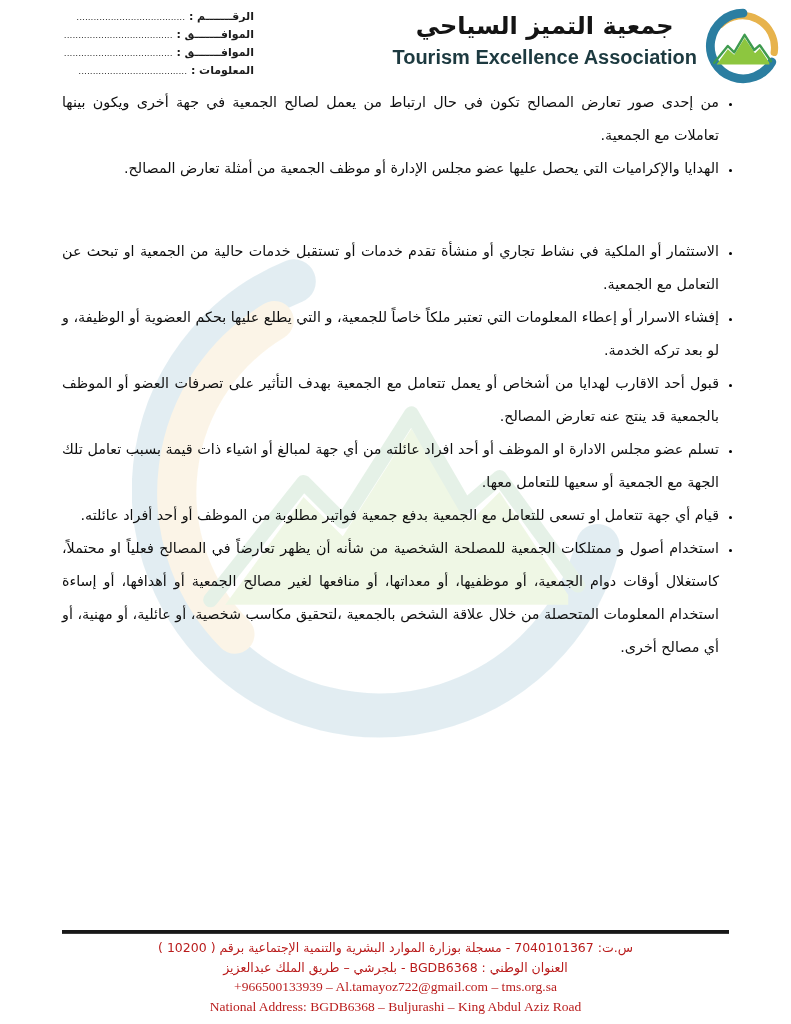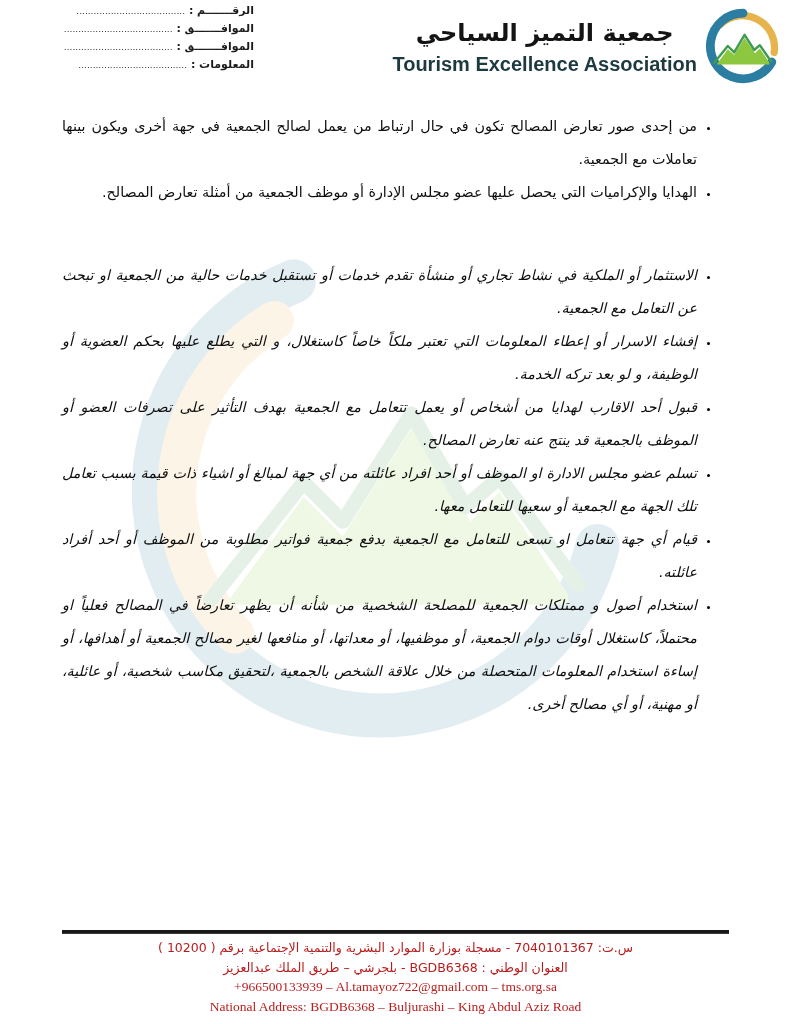--- a/index.html
+++ b/index.html
@@ -4,52 +4,52 @@
 <style>
   html,body { margin:0; padding:0; background:#e8e8e8; }
   .page {
     position:relative; width:791px; height:1024px; margin:0 auto;
     background:#ffffff; overflow:hidden;
     font-family:"DejaVu Sans", sans-serif; color:#111;
   }
 
   
   .header-fields {
-    position:absolute; top:2px; right:537px; left:40px;
+    position:absolute; top:8px; right:537px; left:40px;
     direction:rtl; font-size:11px; font-weight:bold; color:#1c1c1c;
   }
   .field-row { line-height:17px; white-space:nowrap; overflow:hidden; }
   .field-row .dots { font-weight:normal; color:#2a2a2a; letter-spacing:1px; font-size:9px; }
 
   .brand {
     position:absolute; top:6px; right:8px;
-    display:flex; align-items:center;
+    display:flex; 
   }
   .brand-text { text-align:center; margin-right:6px; padding-bottom:4px; }
   .org-ar { font-size:24px; font-weight:bold; color:#141414; line-height:40px; white-space:nowrap; }
   .org-en { font-family:"Liberation Sans", sans-serif; font-size:20px; font-weight:bold;
             color:#1d3a40; line-height:22px; white-space:nowrap; }
   .logo-svg { width:80px; height:80px; display:block; }
 
   
   .watermark {
     position:absolute; left:132px; top:252px; width:500px; height:490px;
     opacity:0.13; pointer-events:none;
   }
 
   
   .body-text {
-    position:absolute; top:86px; right:72px; left:62px;
+    position:absolute; top:86px; right:50px; left:62px;
     direction:rtl; text-align:justify;
-    font-size:14.3px; line-height:33px; color:#0e0e0e;margin-top:24px;
+    font-size:14.3px; line-height:33px; color:#0e0e0e;
   }
   .body-text ul { margin:0; padding:0 22px 0 0; list-style:disc; }
   .body-text li { margin:0; padding:0; }
   .body-text li::marker { font-size:0.75em; color:#000; }
-  ul.second-group { margin-top:50px;font-style:italic; }
+  ul.second-group { margin-top:50px; }
 
   
   .footer-rule {
     position:absolute; left:62px; right:62px; top:930px; height:4px;
     border-top:3px solid #181818; border-bottom:1.5px solid #3a3a3a;
     box-sizing:border-box;
   }
   .footer-lines {
     position:absolute; top:938px; left:0; right:0; text-align:center;
     color:#b91c1c;
@@ -102,21 +102,21 @@
     </svg>
   </div>
 
   <div class="body-text">
     <ul class="first-group">
       <li>من إحدى صور تعارض المصالح تكون في حال ارتباط من يعمل لصالح الجمعية في جهة أخرى ويكون بينها تعاملات مع الجمعية.</li>
       <li>الهدايا والإكراميات التي يحصل عليها عضو مجلس الإدارة أو موظف الجمعية من أمثلة تعارض المصالح.</li>
     </ul>
     <ul class="second-group">
       <li>الاستثمار أو الملكية في نشاط تجاري أو منشأة تقدم خدمات أو تستقبل خدمات حالية من الجمعية او تبحث عن التعامل مع الجمعية.</li>
-      <li>إفشاء الاسرار أو إعطاء المعلومات التي تعتبر ملكاً خاصاً كاستغلال، و التي يطلع عليها بحكم العضوية أو الوظيفة، و لو بعد تركه الخدمة.</li>
+      <li>إفشاء الاسرار أو إعطاء المعلومات التي تعتبر ملكاً خاصاً للجمعية، و التي يطلع عليها بحكم العضوية أو الوظيفة، و لو بعد تركه الخدمة.</li>
       <li>قبول أحد الاقارب لهدايا من أشخاص أو يعمل تتعامل مع الجمعية بهدف التأثير على تصرفات العضو أو الموظف بالجمعية قد ينتج عنه تعارض المصالح.</li>
       <li>تسلم عضو مجلس الادارة او الموظف أو أحد افراد عائلته من أي جهة لمبالغ أو اشياء ذات قيمة بسبب تعامل تلك الجهة مع الجمعية أو سعيها للتعامل معها.</li>
       <li>قيام أي جهة تتعامل او تسعى للتعامل مع الجمعية بدفع جمعية فواتير مطلوبة من الموظف أو أحد أفراد عائلته.</li>
       <li>استخدام أصول و ممتلكات الجمعية للمصلحة الشخصية من شأنه أن يظهر تعارضاً في المصالح فعلياً او محتملاً، كاستغلال أوقات دوام الجمعية، أو موظفيها، أو معداتها، أو منافعها لغير مصالح الجمعية أو أهدافها، أو إساءة استخدام المعلومات المتحصلة من خلال علاقة الشخص بالجمعية ،لتحقيق مكاسب شخصية، أو عائلية، أو مهنية، أو أي مصالح أخرى.</li>
     </ul>
   </div>
 
   <div class="footer-rule"></div>
   <div class="footer-lines">
     <div class="f-ar">س.ت: 7040101367  - مسجلة بوزارة الموارد البشرية والتنمية الإجتماعية برقم ( 10200 )</div>

